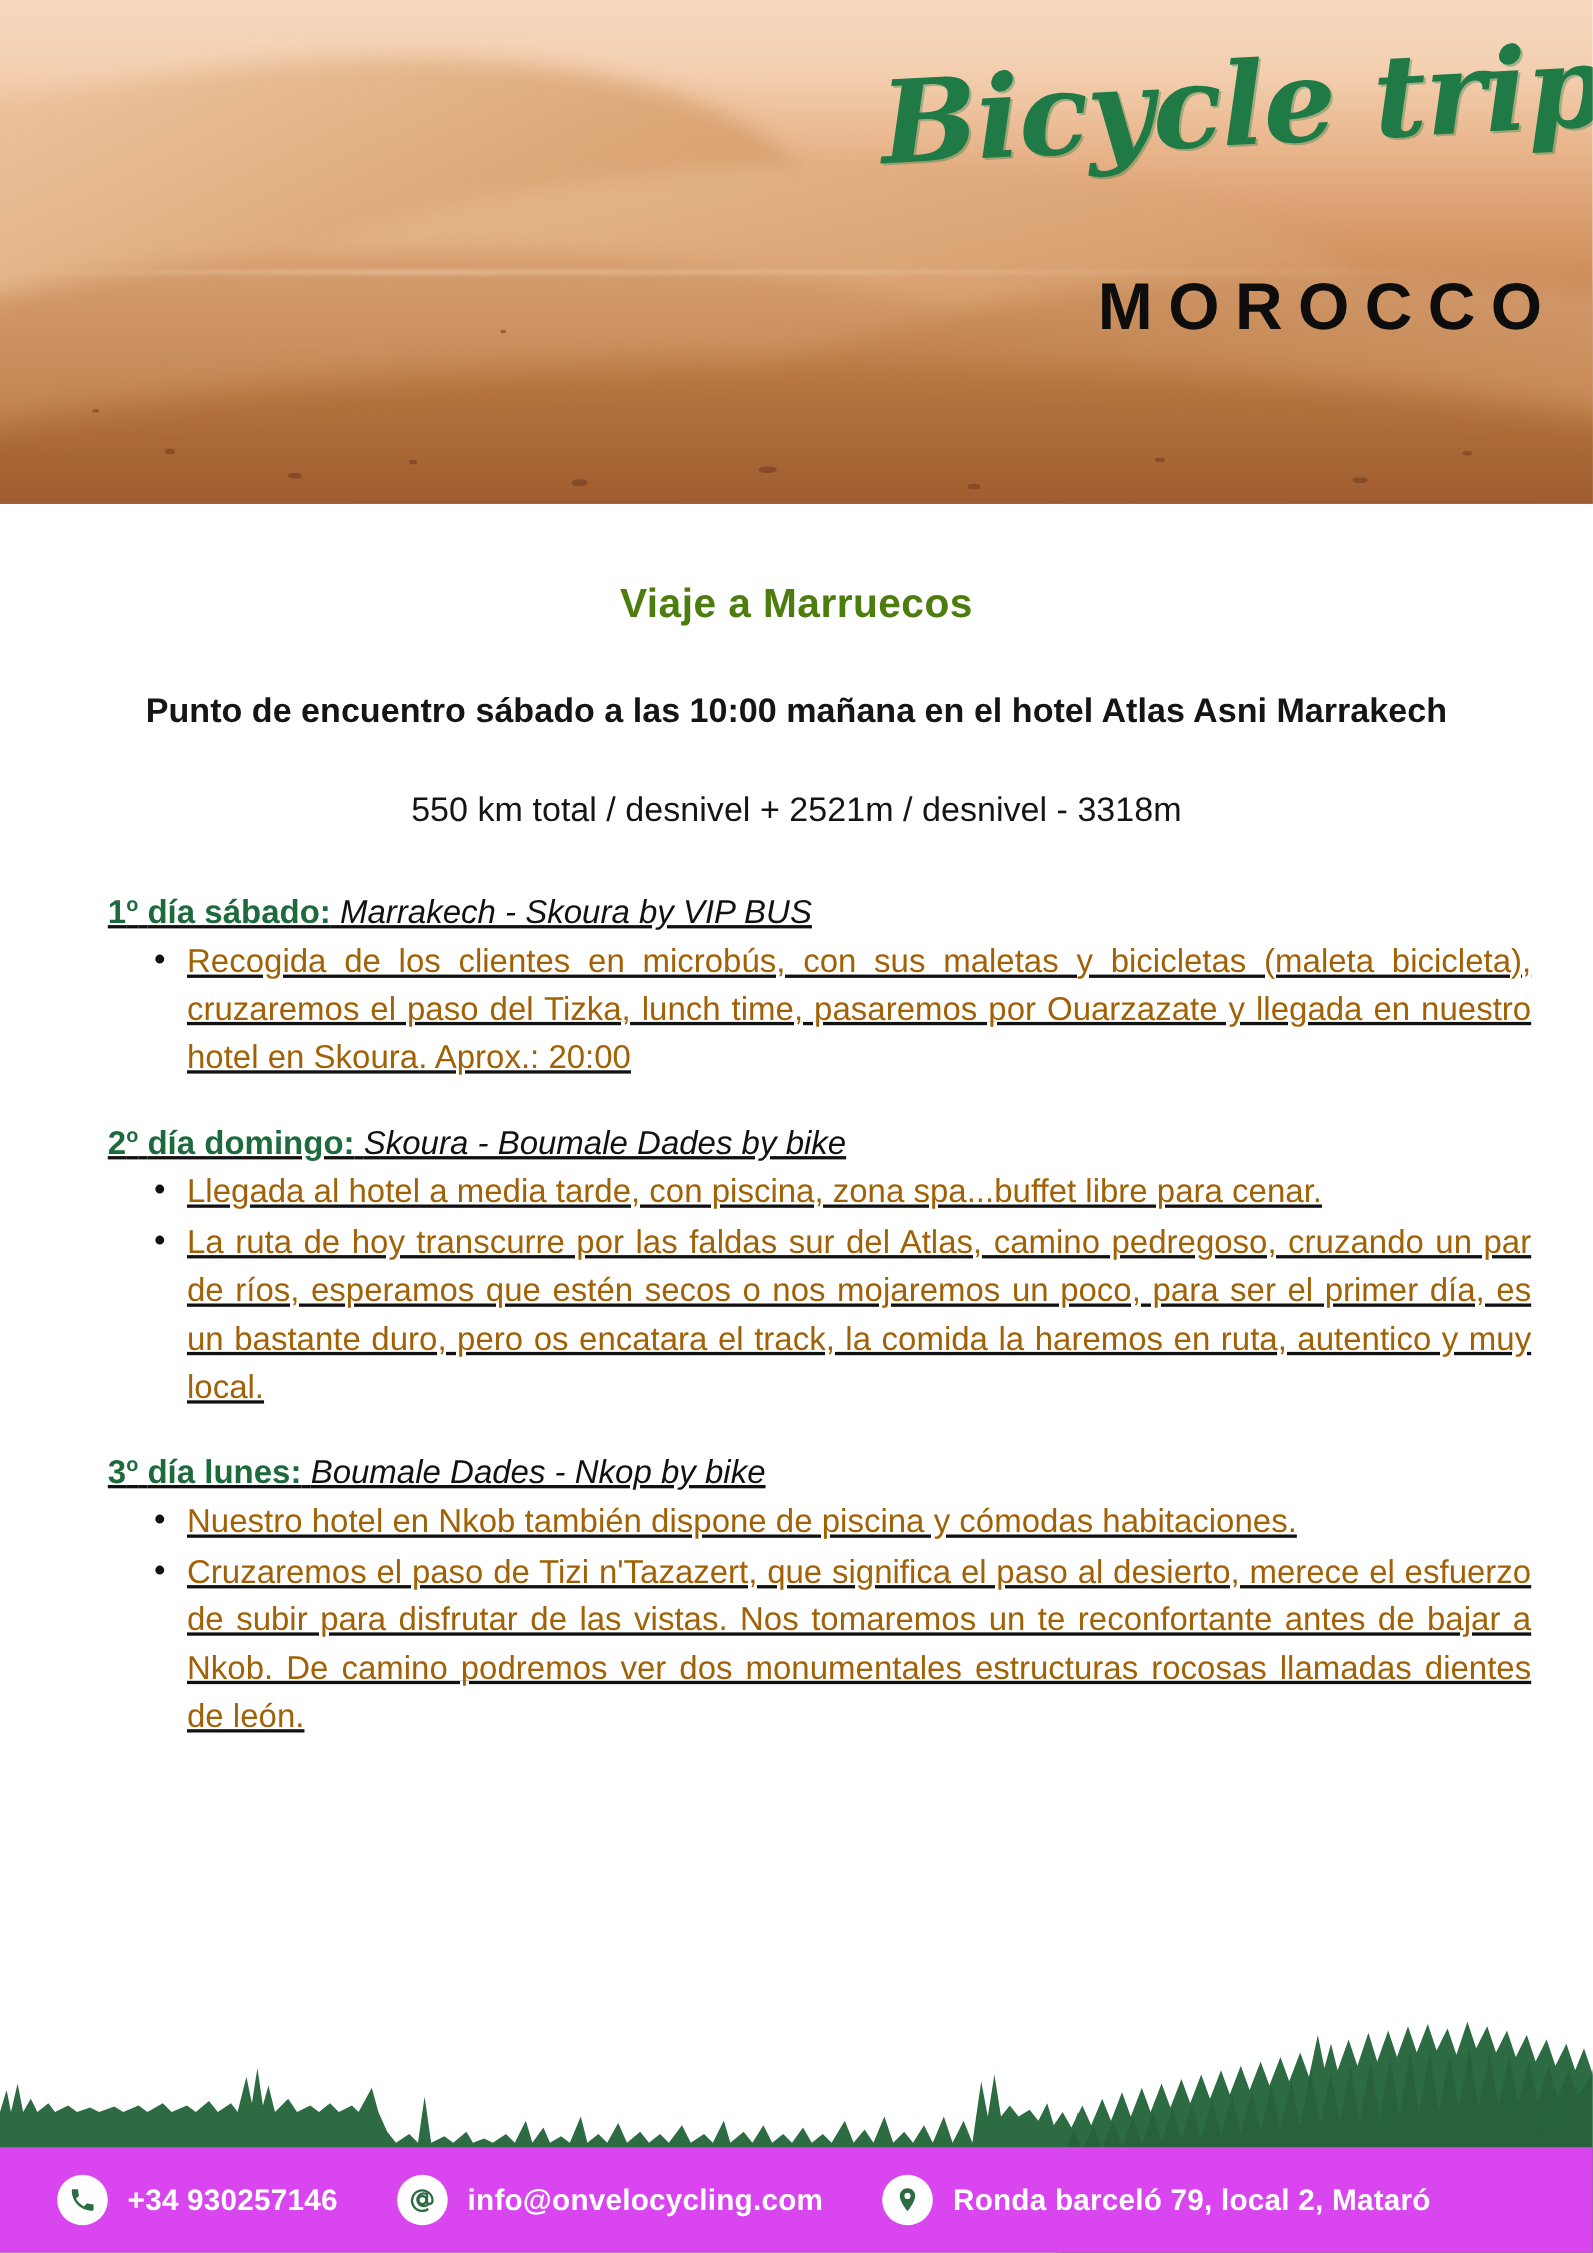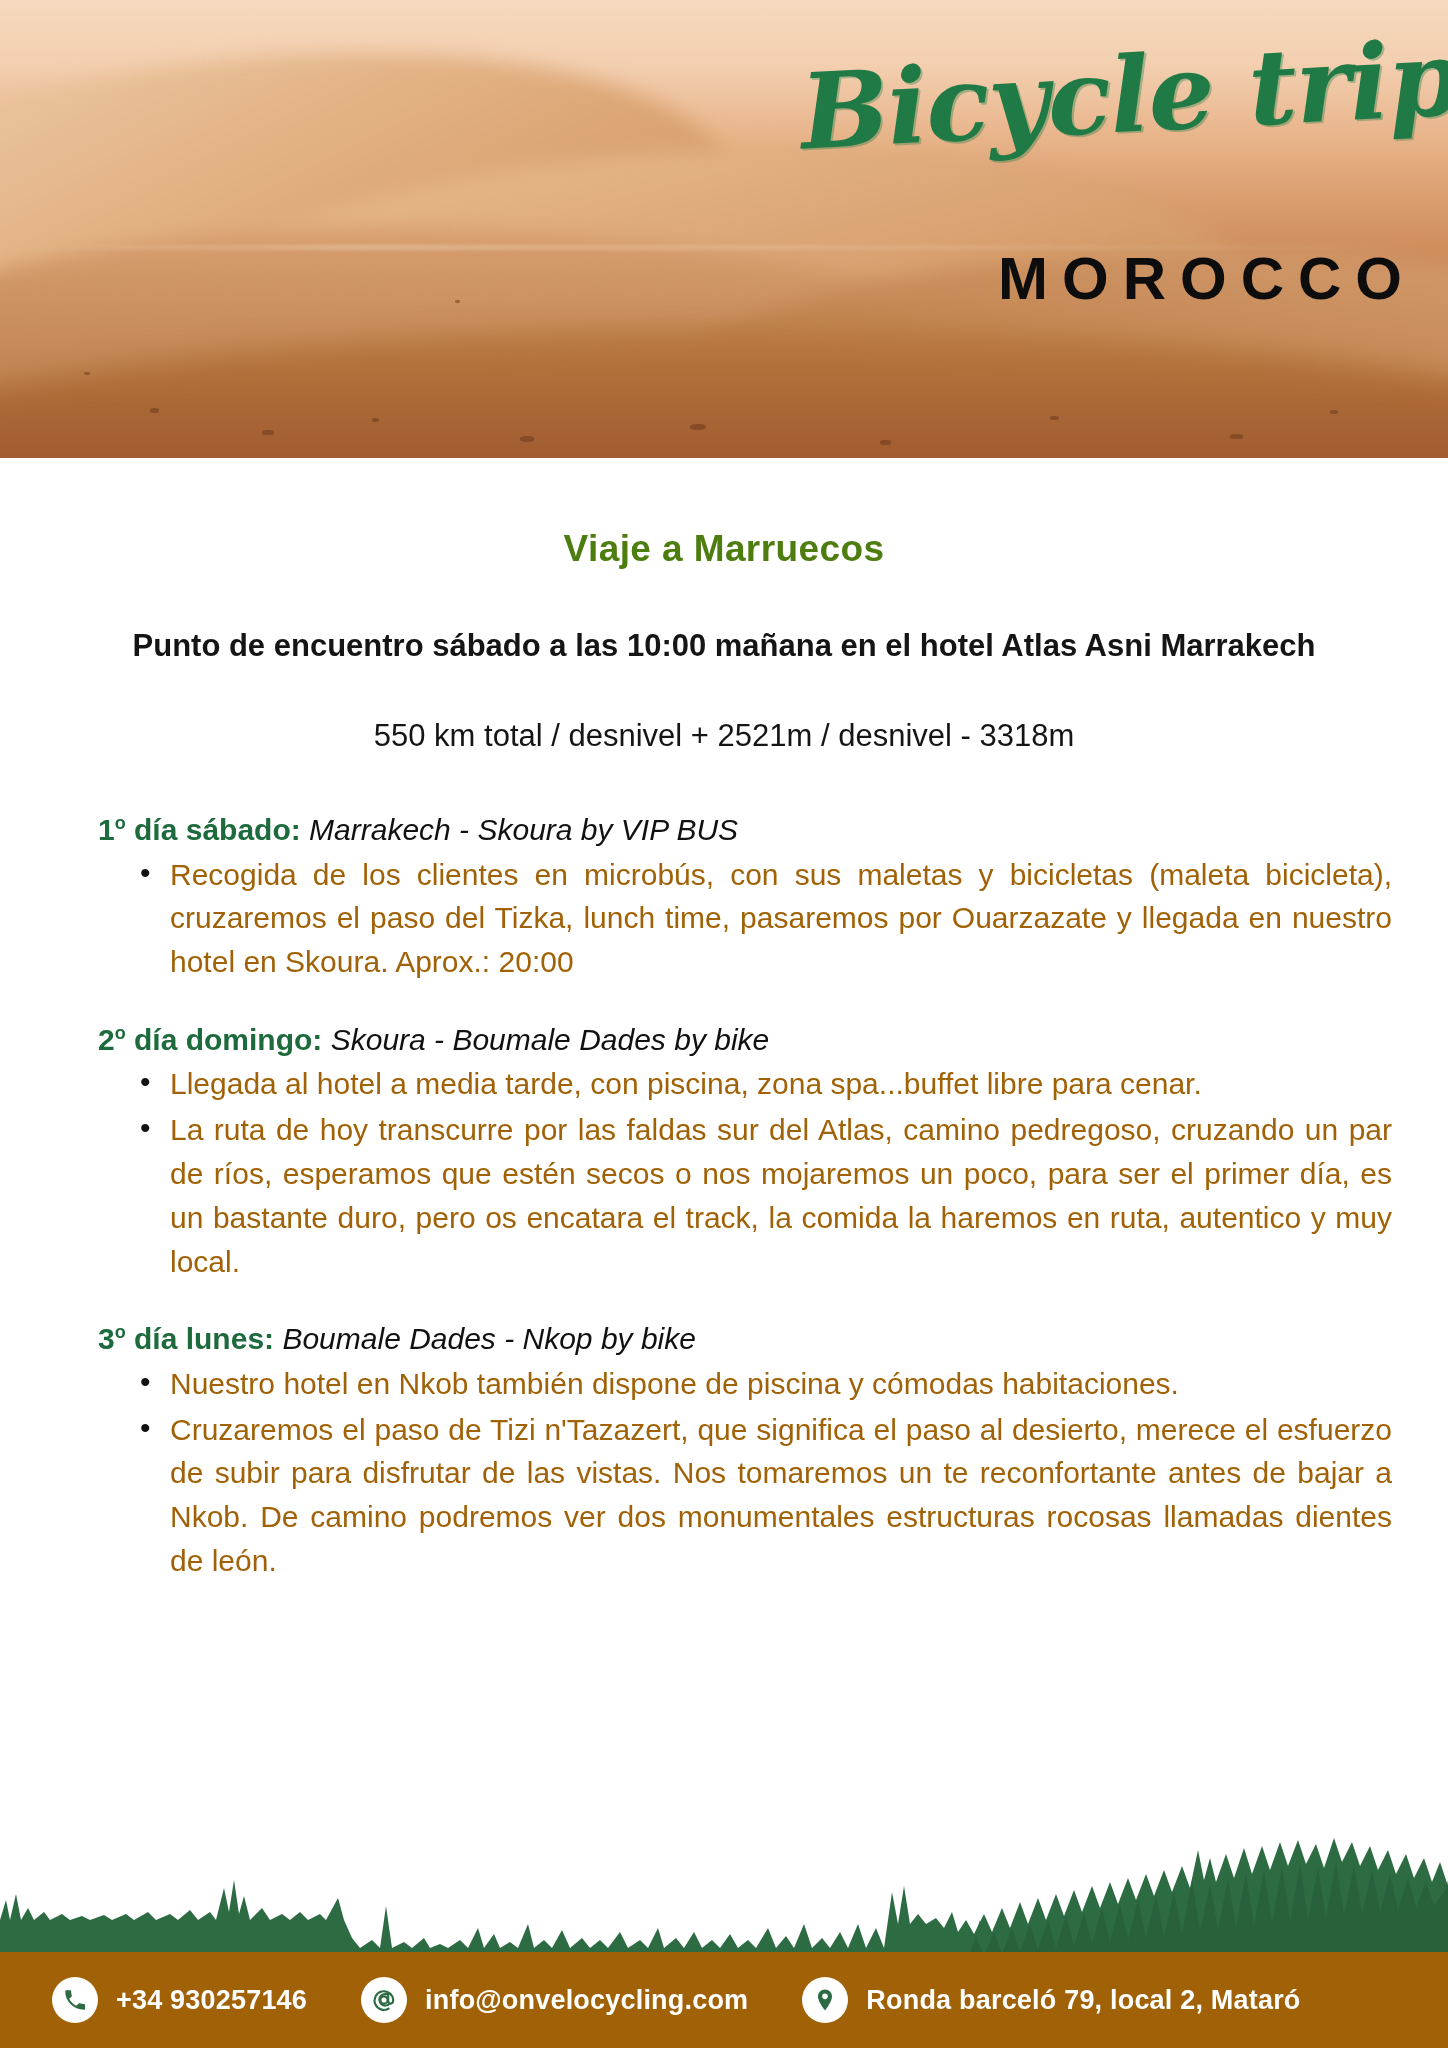--- a/index.html
+++ b/index.html
@@ -140,21 +140,21 @@
   .stats {
     text-align: center;
     font-size: 31px;
     color: #151515;
     margin-top: 54px;
     font-family: "Liberation Sans", sans-serif;
     font-weight: 300;
   }
 
   .days { margin-top: 56px; }
-  .day { margin-bottom: 6px; }
+  .day { margin-bottom: 6px; text-decoration: underline; }
   .day-head {
     margin: 0 0 2px 98px;
     font-size: 30px;
     line-height: 1.35;
   }
   .day-head .num {
     color: #1d6b3d;
     font-weight: bold;
   }
   .day-head .num sup {
@@ -363,21 +363,21 @@
     <path fill="#255a38" opacity="0.55" d="
       M965,220 L968,130 L976,108 L984,128 L994,104 L1002,126 L1012,100 L1020,124
       L1030,96 L1038,122 L1048,92 L1056,120 L1066,88 L1074,118 L1084,84 L1092,116
       L1102,80 L1110,114 L1120,76 L1128,112 L1138,72 L1146,110 L1156,68 L1164,108
       L1174,64 L1182,106 L1192,52 L1200,104 L1210,56 L1218,102 L1228,50 L1236,100
       L1246,46 L1254,98 L1264,42 L1272,96 L1282,38 L1290,94 L1300,36 L1308,92
       L1318,40 L1326,90 L1336,34 L1344,88 L1354,38 L1362,86 L1372,42 L1380,84
       L1390,46 L1398,82 L1408,50 L1416,80 L1426,54 L1434,78 L1448,58 L1448,220 Z"></path>
   </svg>
 
-  <div class="footer-bar" style="background:#a16207;">
+  <div class="footer-bar" style="background:#d946ef;">
 
     <div class="contact c-phone">
       <span class="cicon">
         <svg width="26" height="26" viewBox="0 0 24 24" aria-hidden="true">
           <path fill="#2d6b43" d="M6.6 10.8c1.4 2.8 3.8 5.1 6.6 6.6l2.2-2.2c.3-.3.7-.4 1.1-.2 1.2.4 2.5.6 3.8.6.6 0 1 .4 1 1V20c0 .6-.4 1-1 1C10.6 21 3 13.4 3 4c0-.6.4-1 1-1h3.4c.6 0 1 .4 1 1 0 1.3.2 2.6.6 3.8.1.4 0 .8-.2 1.1l-2.2 1.9z"></path>
         </svg>
       </span>
       <span class="ctext">+34 930257146</span>
     </div>
 

